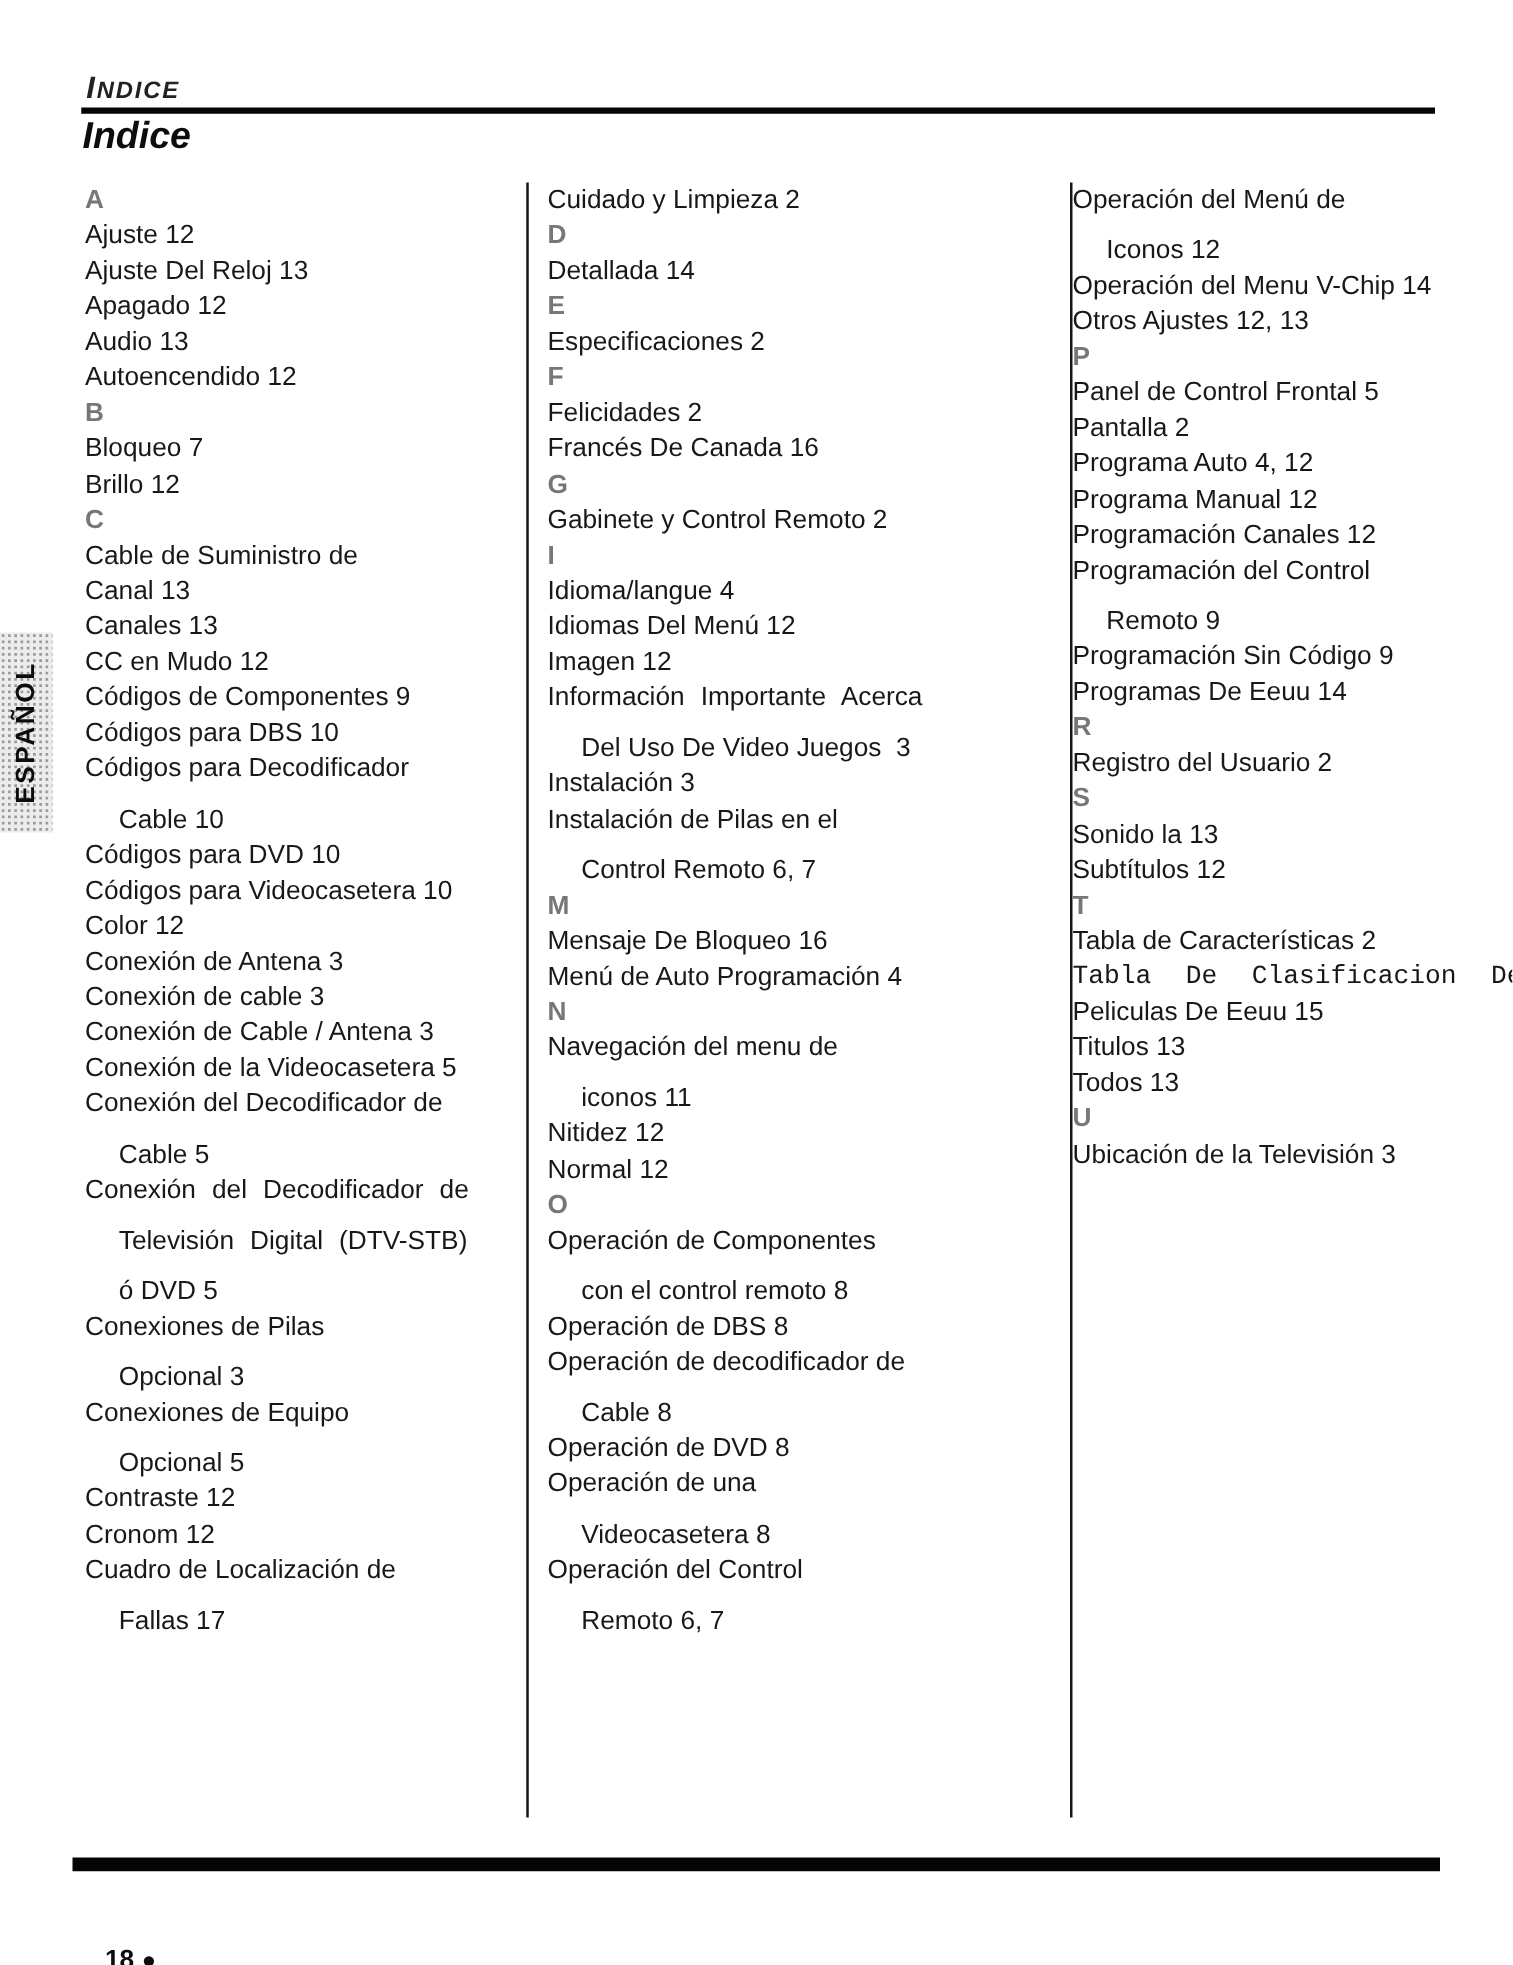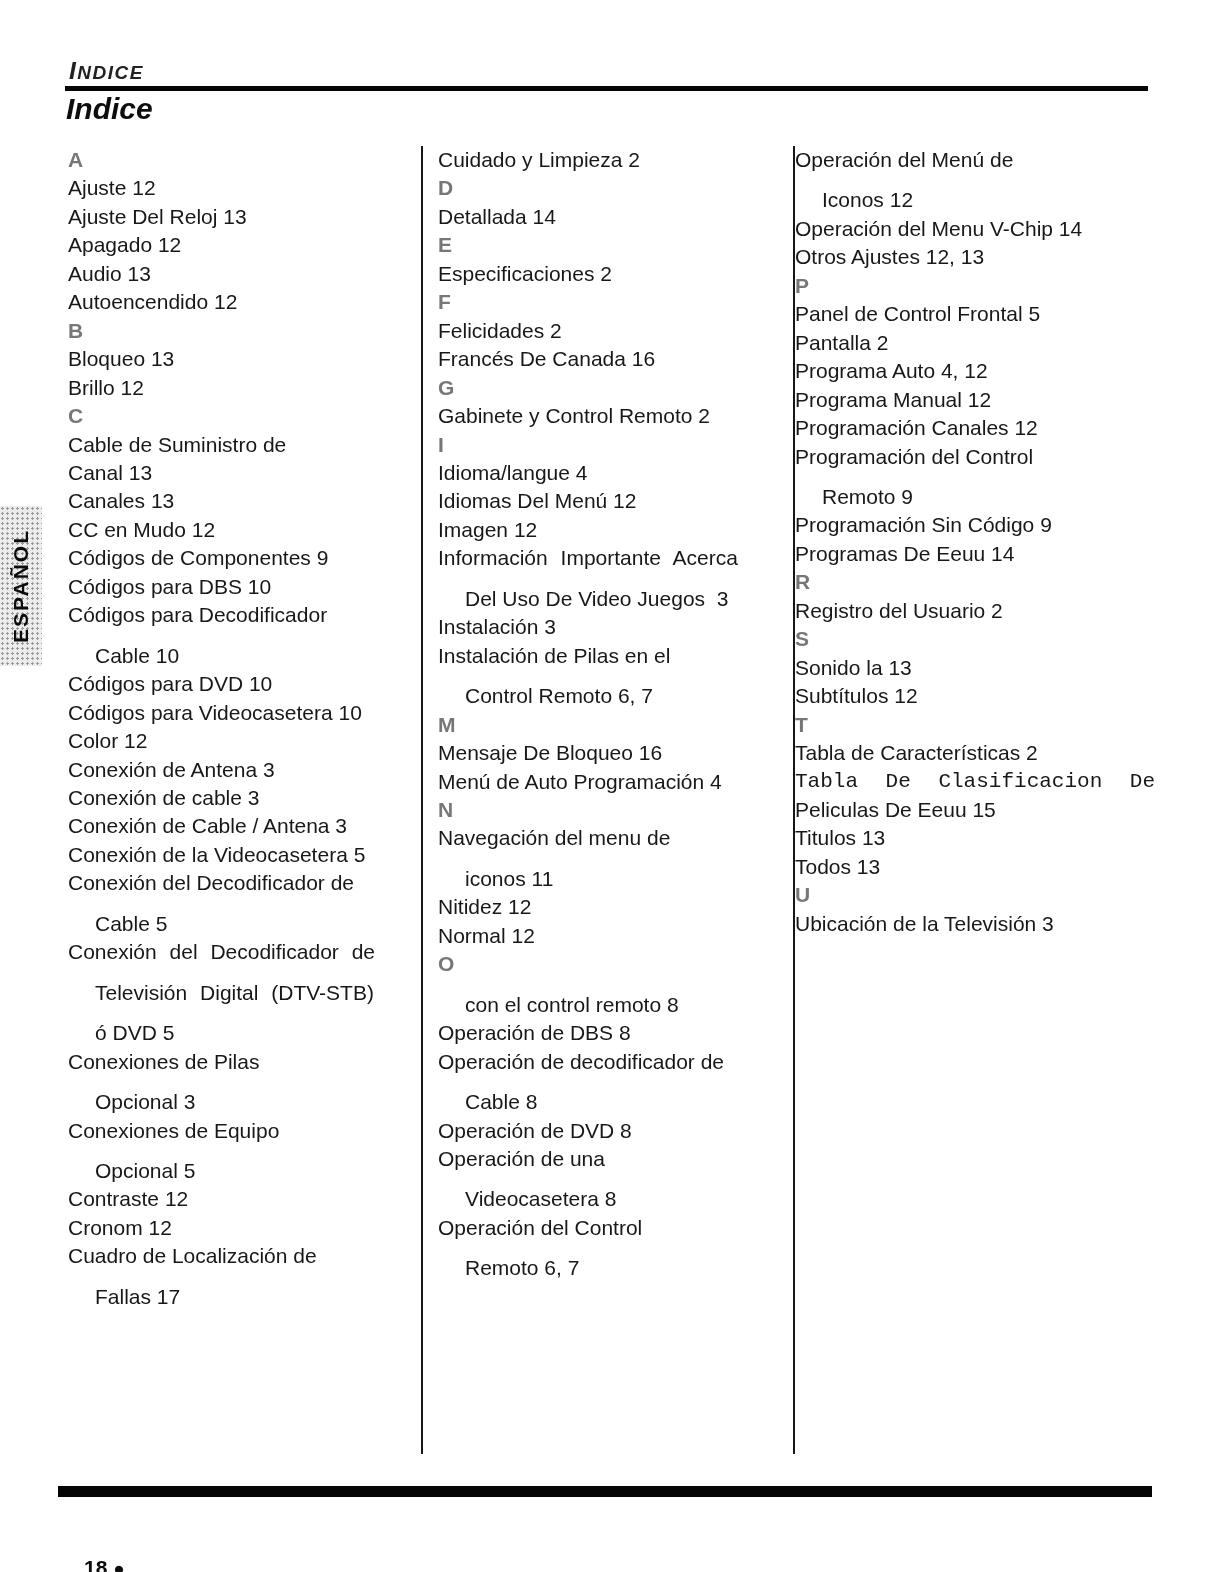--- a/index.html
+++ b/index.html
@@ -38,21 +38,21 @@
     position:absolute;left:66px;top:92px;margin:0;
     font-style:italic;font-weight:700;font-size:30px;color:#0d0d0d;
   }
   
   .cols{
     position:absolute;left:68px;top:146px;
     display:flex;align-items:stretch;
   }
   .col{height:1308px;box-sizing:border-box;}
   .col-1{width:353px;}
-  .col-2{width:372px;border-left:2px solid #161616;padding-left:15px;}
+  .col-2{width:435px;border-left:2px solid #161616;padding-left:15px;}
   .col-3{width:415px;border-left:2px solid #161616;}
   .entry{
     font-size:21px;line-height:28.45px;
     white-space:pre-wrap;
     color:#181818;
   }
   .letter{color:#777;font-weight:700;}
   .ind{padding-left:27px;margin-top:12px;}
   .just{word-spacing:7px;}
   .jw{word-spacing:15px;font-family:Liberation Mono, monospace;}
@@ -81,21 +81,21 @@
 
   <main class="cols">
     <section class="col col-1">
         <div class="entry letter">A</div>
         <div class="entry">Ajuste 12</div>
         <div class="entry">Ajuste Del Reloj 13</div>
         <div class="entry">Apagado 12</div>
         <div class="entry">Audio 13</div>
         <div class="entry">Autoencendido 12</div>
         <div class="entry letter">B</div>
-        <div class="entry">Bloqueo 13</div>
+        <div class="entry">Bloqueo 7</div>
         <div class="entry">Brillo 12</div>
         <div class="entry letter">C</div>
         <div class="entry">Cable de Suministro de</div>
         <div class="entry">Canal 13</div>
         <div class="entry">Canales 13</div>
         <div class="entry">CC en Mudo 12</div>
         <div class="entry">Códigos de Componentes 9</div>
         <div class="entry">Códigos para DBS 10</div>
         <div class="entry">Códigos para Decodificador</div>
         <div class="entry ind">Cable 10</div>
@@ -142,20 +142,21 @@
         <div class="entry ind">Control Remoto 6, 7</div>
         <div class="entry letter">M</div>
         <div class="entry">Mensaje De Bloqueo 16</div>
         <div class="entry">Menú de Auto Programación 4</div>
         <div class="entry letter">N</div>
         <div class="entry">Navegación del menu de</div>
         <div class="entry ind">iconos 11</div>
         <div class="entry">Nitidez 12</div>
         <div class="entry">Normal 12</div>
         <div class="entry letter">O</div>
+        <div class="entry">Operación de Componentes</div>
         <div class="entry ind">con el control remoto 8</div>
         <div class="entry">Operación de DBS 8</div>
         <div class="entry">Operación de decodificador de</div>
         <div class="entry ind">Cable 8</div>
         <div class="entry">Operación de DVD 8</div>
         <div class="entry">Operación de una</div>
         <div class="entry ind">Videocasetera 8</div>
         <div class="entry">Operación del Control</div>
         <div class="entry ind">Remoto 6, 7</div>
       </section>

